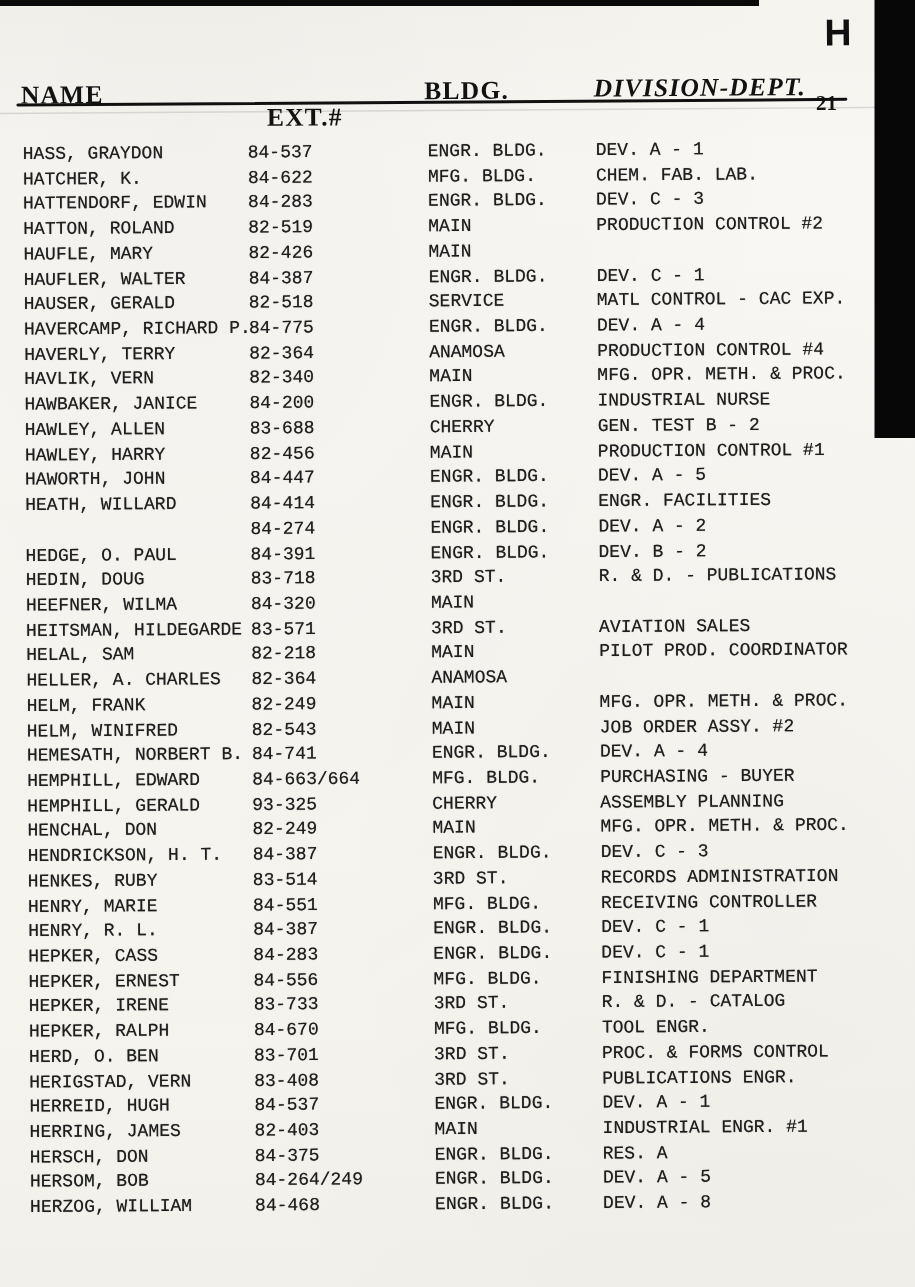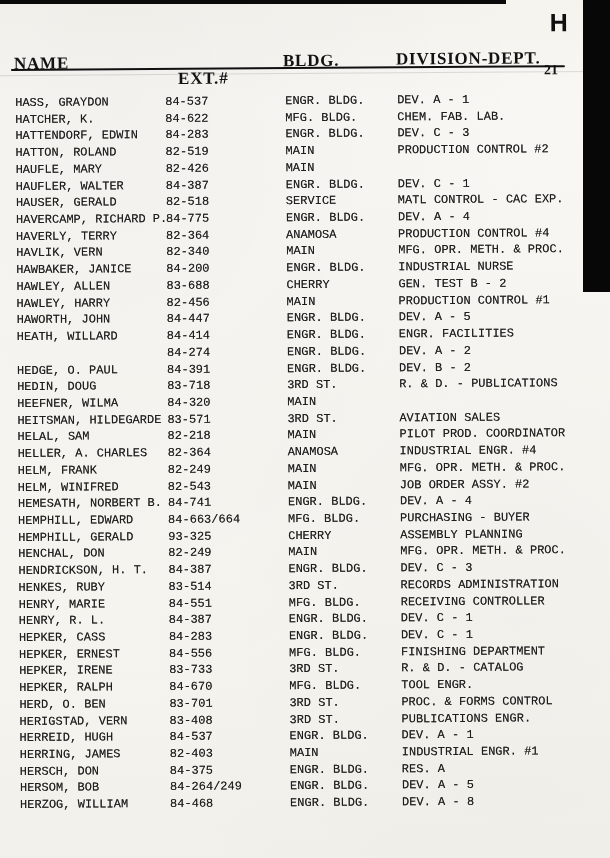--- a/index.html
+++ b/index.html
@@ -43,21 +43,21 @@
   }
   .col-head{
     position:absolute;top:54px;
     font-family:"Liberation Serif",serif;
     font-weight:bold;font-size:17px;color:#121212;
     letter-spacing:0.8px;white-space:nowrap;
   }
   .col-head.h-name{left:14px;}
   .col-head.h-ext{left:178px;margin-top:16px;}
   .col-head.h-bldg{left:283px;top:53px;}
-  .col-head.h-dept{left:396px;top:52px;}
+  .col-head.h-dept{left:396px;top:52px;font-style:italic;}
   .header-rule{
     position:absolute;left:11px;top:69px;width:554px;height:2.3px;
     background:#101010;border-radius:1px;
   }
   .header-rule-ghost{
     position:absolute;left:0px;top:75px;width:596px;height:1px;
     background:rgba(40,40,40,0.14);
   }
   .rows{
     position:absolute;left:0;top:95px;width:610px;
@@ -239,21 +239,20 @@
     <span class="cell c-name">HELAL, SAM</span>
     <span class="cell c-ext">82-218</span>
     <span class="cell c-bldg">MAIN</span>
     <span class="cell c-dept">PILOT PROD. COORDINATOR</span>
   </div>
 
   <div class="row">
     <span class="cell c-name">HELLER, A. CHARLES</span>
     <span class="cell c-ext">82-364</span>
     <span class="cell c-bldg">ANAMOSA</span>
-    <span class="cell c-dept">INDUSTRIAL ENGR. #4</span>
   </div>
 
   <div class="row">
     <span class="cell c-name">HELM, FRANK</span>
     <span class="cell c-ext">82-249</span>
     <span class="cell c-bldg">MAIN</span>
     <span class="cell c-dept">MFG. OPR. METH. &amp; PROC.</span>
   </div>
 
   <div class="row">

